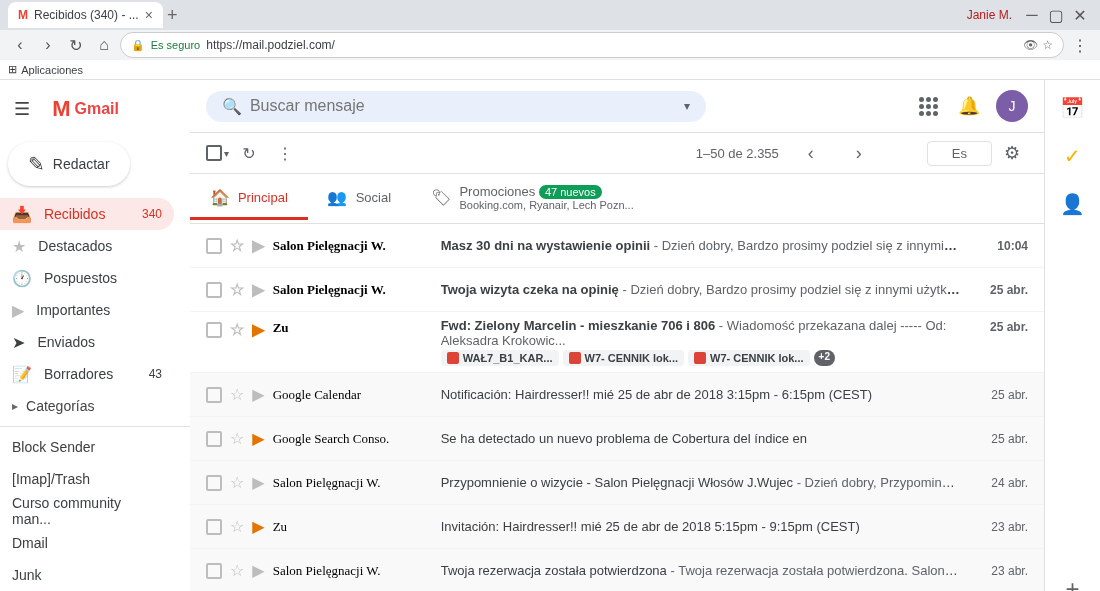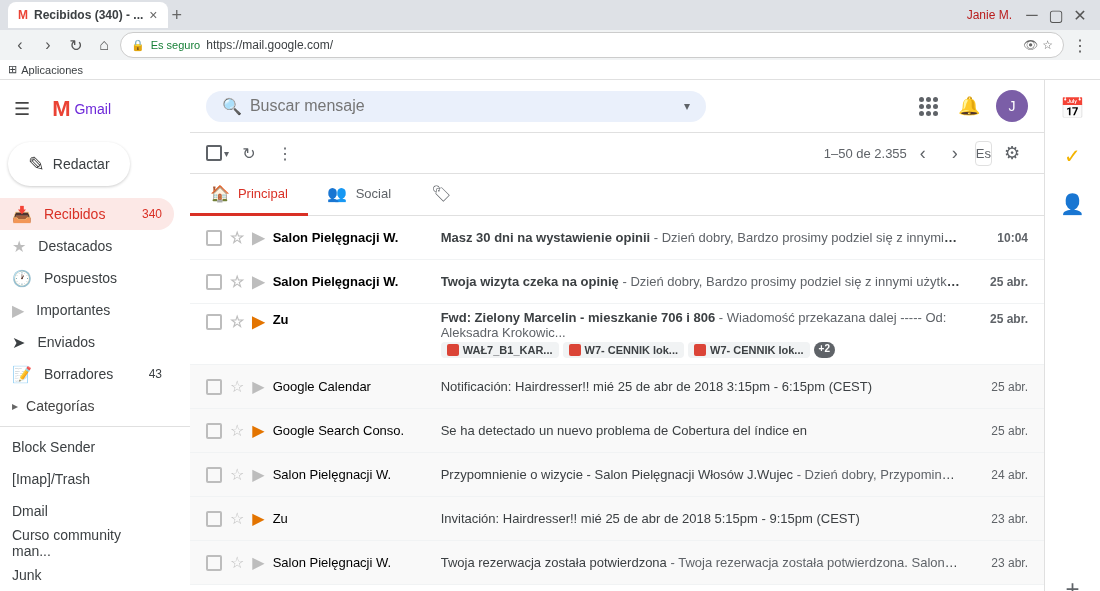--- a/index.html
+++ b/index.html
@@ -2,41 +2,41 @@
 <html><head>
   <meta charset="utf-8">
   <style>
     * { box-sizing: border-box; margin: 0; padding: 0; }
     body { font-family: Arial, sans-serif; font-size: 13px; background: #f1f3f4; overflow: hidden; width: 1100px; height: 591px; }
 
     
     .browser-chrome { background: #dee1e6; height: 60px; }
     .tab-bar { display: flex; align-items: center; height: 30px; background: #dee1e6; padding: 0 8px; }
     .tab { display: flex; align-items: center; background: #fff; border-radius: 8px 8px 0 0; height: 26px; padding: 0 10px; font-size: 12px; gap: 6px; max-width: 200px; }
-    .tab-title { flex: 1; white-space: nowrap; overflow: hidden; text-overflow: ellipsis; color: #3c4043; font-weight: bold; }
+    .tab-title { flex: 1; white-space: nowrap; overflow: hidden; text-overflow: ellipsis; color: #3c4043; }
     .tab-close { color: #666; cursor: pointer; font-size: 14px; line-height: 1; }
     .tab-new { background: transparent; border: none; color: #666; font-size: 18px; cursor: pointer; padding: 0 4px; }
     .browser-controls { display: flex; align-items: center; height: 30px; background: #f1f3f4; padding: 0 8px; gap: 4px; }
     .ctrl-btn { background: none; border: none; cursor: pointer; color: #555; font-size: 16px; width: 24px; height: 24px; display: flex; align-items: center; justify-content: center; border-radius: 50%; }
     .address-bar { flex: 1; display: flex; align-items: center; background: #fff; border: 1px solid #ccc; border-radius: 20px; height: 26px; padding: 0 10px; gap: 6px; font-size: 12px; color: #3c4043; }
     .secure-icon { color: #188038; font-size: 11px; }
     .address-text { flex: 1; color: #3c4043; }
     .address-icons { display: flex; gap: 4px; color: #666; }
     .apps-bar { height: 20px; background: #fff; display: flex; align-items: center; padding: 0 8px; border-bottom: 1px solid #e0e0e0; font-size: 11px; color: #3c4043; gap: 4px; }
 
     
     .gmail-container { display: flex; height: 531px; background: #fff; }
 
     
     .sidebar { width: 190px; flex-shrink: 0; background: #fff; padding: 8px 0; overflow-y: auto; }
     .sidebar-header { display: flex; align-items: center; gap: 16px; padding: 4px 8px 12px; }
     .hamburger-btn { background: none; border: none; cursor: pointer; color: #444; font-size: 18px; padding: 6px; border-radius: 50%; }
     .gmail-logo { display: flex; align-items: center; gap: 4px; }
     .gmail-logo-m { color: #EA4335; font-size: 22px; font-weight: bold; }
-    .gmail-logo-text { color: #6d28d9; font-size: 14px; font-weight: 400; }
+    .gmail-logo-text { color: #ef4444; font-size: 16px; font-weight: 700; }
     .compose-btn { display: flex; align-items: center; gap: 8px; margin: 4px 8px 12px; background: #fff; border: none; box-shadow: 0 1px 3px rgba(0,0,0,0.2); border-radius: 24px; padding: 12px 20px; cursor: pointer; font-size: 14px; color: #3c4043; }
     .compose-icon { color: #444; font-size: 20px; line-height: 1; }
     .nav-item { display: flex; align-items: center; height: 32px; padding: 0 12px; cursor: pointer; border-radius: 0 16px 16px 0; margin-right: 16px; gap: 12px; color: #3c4043; font-size: 14px; }
     .nav-item.active { background: #fce8e6; color: #d93025; font-weight: 500; }
     .nav-item .nav-icon { font-size: 16px; color: inherit; }
     .nav-item .nav-label { flex: 1; }
     .nav-item .nav-count { font-size: 12px; font-weight: 500; }
     .nav-item.active .nav-count { color: #d93025; }
     .nav-section-header { display: flex; align-items: center; height: 32px; padding: 0 12px; cursor: pointer; gap: 8px; color: #444; font-size: 14px; font-weight: 500; }
     .expand-icon { font-size: 12px; color: #666; }
@@ -58,43 +58,43 @@
     .apps-icon { display: grid; grid-template-columns: repeat(3, 5px); gap: 2px; padding: 6px; cursor: pointer; }
     .apps-dot { width: 5px; height: 5px; background: #5f6368; border-radius: 50%; }
 
     
     .email-toolbar { display: flex; align-items: center; padding: 4px 16px; gap: 4px; border-bottom: 1px solid #e0e0e0; }
     .checkbox-area { display: flex; align-items: center; gap: 2px; }
     .check-box { width: 16px; height: 16px; border: 2px solid #5f6368; border-radius: 2px; cursor: pointer; }
     .check-dropdown { font-size: 10px; color: #5f6368; cursor: pointer; }
     .email-toolbar-btn { background: none; border: none; cursor: pointer; color: #5f6368; font-size: 16px; width: 32px; height: 32px; display: flex; align-items: center; justify-content: center; border-radius: 50%; }
     .et-spacer { flex: 1; }
-    .pagination { display: flex; align-items: center; gap: 0; color: #5f6368; font-size: 13px; }
+    .pagination { display: flex; align-items: center; gap: 16px; color: #5f6368; font-size: 13px; }
     .pag-btn { background: none; border: none; cursor: pointer; color: #5f6368; font-size: 18px; width: 32px; height: 32px; display: flex; align-items: center; justify-content: center; border-radius: 50%; }
-    .lang-btn { background: none; border: none; border-radius: 4px; padding: 4px 0; cursor: pointer; color: #5f6368; font-size: 13px; border: 1px solid #e0e0e0; }
+    .lang-btn { background: none; border: none; border-radius: 4px; padding: 4px 24px; cursor: pointer; color: #5f6368; font-size: 13px; border: 1px solid #e0e0e0; margin-left: 48px; }
     .settings-btn { background: none; border: none; cursor: pointer; color: #5f6368; font-size: 18px; width: 32px; height: 32px; display: flex; align-items: center; justify-content: center; border-radius: 50%; }
 
     
     .tabs-bar { display: flex; align-items: center; border-bottom: 1px solid #e0e0e0; }
     .tab-item { display: flex; align-items: center; gap: 8px; padding: 10px 20px; cursor: pointer; color: #5f6368; font-size: 13px; border-bottom: 3px solid transparent; margin-bottom: -1px; }
     .tab-item.active { color: #d93025; border-bottom-color: #d93025; }
     .tab-item .tab-icon { font-size: 16px; }
     .tab-badge { background: #0f9d58; color: #fff; font-size: 11px; padding: 1px 6px; border-radius: 10px; font-weight: 500; }
     .tab-subtitle { font-size: 11px; color: #5f6368; display: block; }
 
     
     .email-list { flex: 1; overflow-y: auto; }
     .email-row { display: flex; align-items: center; padding: 0 16px; height: 44px; border-bottom: 1px solid #f1f3f4; cursor: pointer; gap: 8px; }
     .email-row.unread { background: #fff; font-weight: 600; }
     .email-row.read { background: #f9f9f9; font-weight: 400; }
     .row-check { width: 16px; height: 16px; border: 2px solid #bdbdbd; border-radius: 2px; flex-shrink: 0; cursor: pointer; }
     .row-star { color: #bdbdbd; font-size: 16px; cursor: pointer; flex-shrink: 0; }
     .row-important { color: #bdbdbd; font-size: 16px; cursor: pointer; flex-shrink: 0; }
     .row-important.important { color: #f4b400; }
-    .row-sender { width: 160px; flex-shrink: 0; white-space: nowrap; overflow: hidden; text-overflow: ellipsis; font-size: 13px; }
+    .row-sender { width: 160px; flex-shrink: 0; white-space: nowrap; overflow: hidden; text-overflow: ellipsis; font-size: 13px; font-family: Liberation Serif, serif; }
     .row-subject-area { flex: 1; white-space: nowrap; overflow: hidden; text-overflow: ellipsis; color: #3c4043; }
     .row-subject { font-size: 13px; }
     .row-snippet { color: #5f6368; font-size: 13px; font-weight: 400; }
     .attachment-chips { display: flex; gap: 4px; margin-top: 2px; }
     .att-chip { display: flex; align-items: center; gap: 4px; background: #f1f3f4; border-radius: 4px; padding: 2px 6px; font-size: 11px; color: #3c4043; }
     .att-icon { width: 12px; height: 12px; border-radius: 2px; flex-shrink: 0; }
     .att-icon.pdf { background: #db4437; }
     .plus-badge { background: #5f6368; color: #fff; font-size: 10px; padding: 1px 5px; border-radius: 10px; }
     .row-time { flex-shrink: 0; font-size: 12px; color: #5f6368; width: 60px; text-align: right; }
 
@@ -123,21 +123,21 @@
     <button class="ctrl-btn">✕</button>
   </div>
   <div class="browser-controls">
     <button class="ctrl-btn">‹</button>
     <button class="ctrl-btn">›</button>
     <button class="ctrl-btn">↻</button>
     <button class="ctrl-btn">⌂</button>
     <div class="address-bar">
       <span class="secure-icon">🔒</span>
       <span style="color:#188038;font-size:11px;">Es seguro</span>
-      <span class="address-text">https://mail.google.com/</span>
+      <span class="address-text">https://mail.podziel.com/</span>
       <div class="address-icons">
         <span>👁</span>
         <span>☆</span>
       </div>
     </div>
     <button class="ctrl-btn">⋮</button>
   </div>
 </div>
 
 <div class="apps-bar">
@@ -194,24 +194,24 @@
 
     <div class="sidebar-divider"></div>
 
     <div class="nav-item">
       <span class="nav-label">Block Sender</span>
     </div>
     <div class="nav-item">
       <span class="nav-label">[Imap]/Trash</span>
     </div>
     <div class="nav-item">
+      <span class="nav-label">Curso community man...</span>
+    </div>
+    <div class="nav-item">
       <span class="nav-label">Dmail</span>
-    </div>
-    <div class="nav-item">
-      <span class="nav-label">Curso community man...</span>
     </div>
     <div class="nav-item">
       <span class="nav-label">Junk</span>
     </div>
 
   </div>
 
   <div class="main-content">
 
     <div class="toolbar">
@@ -259,20 +259,25 @@
       <div class="tab-item active">
         <span class="tab-icon">🏠</span>
         <span>Principal</span>
       </div>
       <div class="tab-item">
         <span class="tab-icon">👥</span>
         <span>Social</span>
       </div>
       <div class="tab-item">
         <span class="tab-icon">🏷</span>
+        <div>
+          <span>Promociones </span>
+          <span class="tab-badge">47 nuevos</span>
+          <span class="tab-subtitle">Booking.com, Ryanair, Lech Pozn...</span>
+        </div>
       </div>
     </div>
 
     <div class="email-list">
 
       <div class="email-row unread">
         <div class="row-check"></div>
         <span class="row-star">☆</span>
         <span class="row-important">▶</span>
         <span class="row-sender">Salon Pielęgnacji W.</span>

